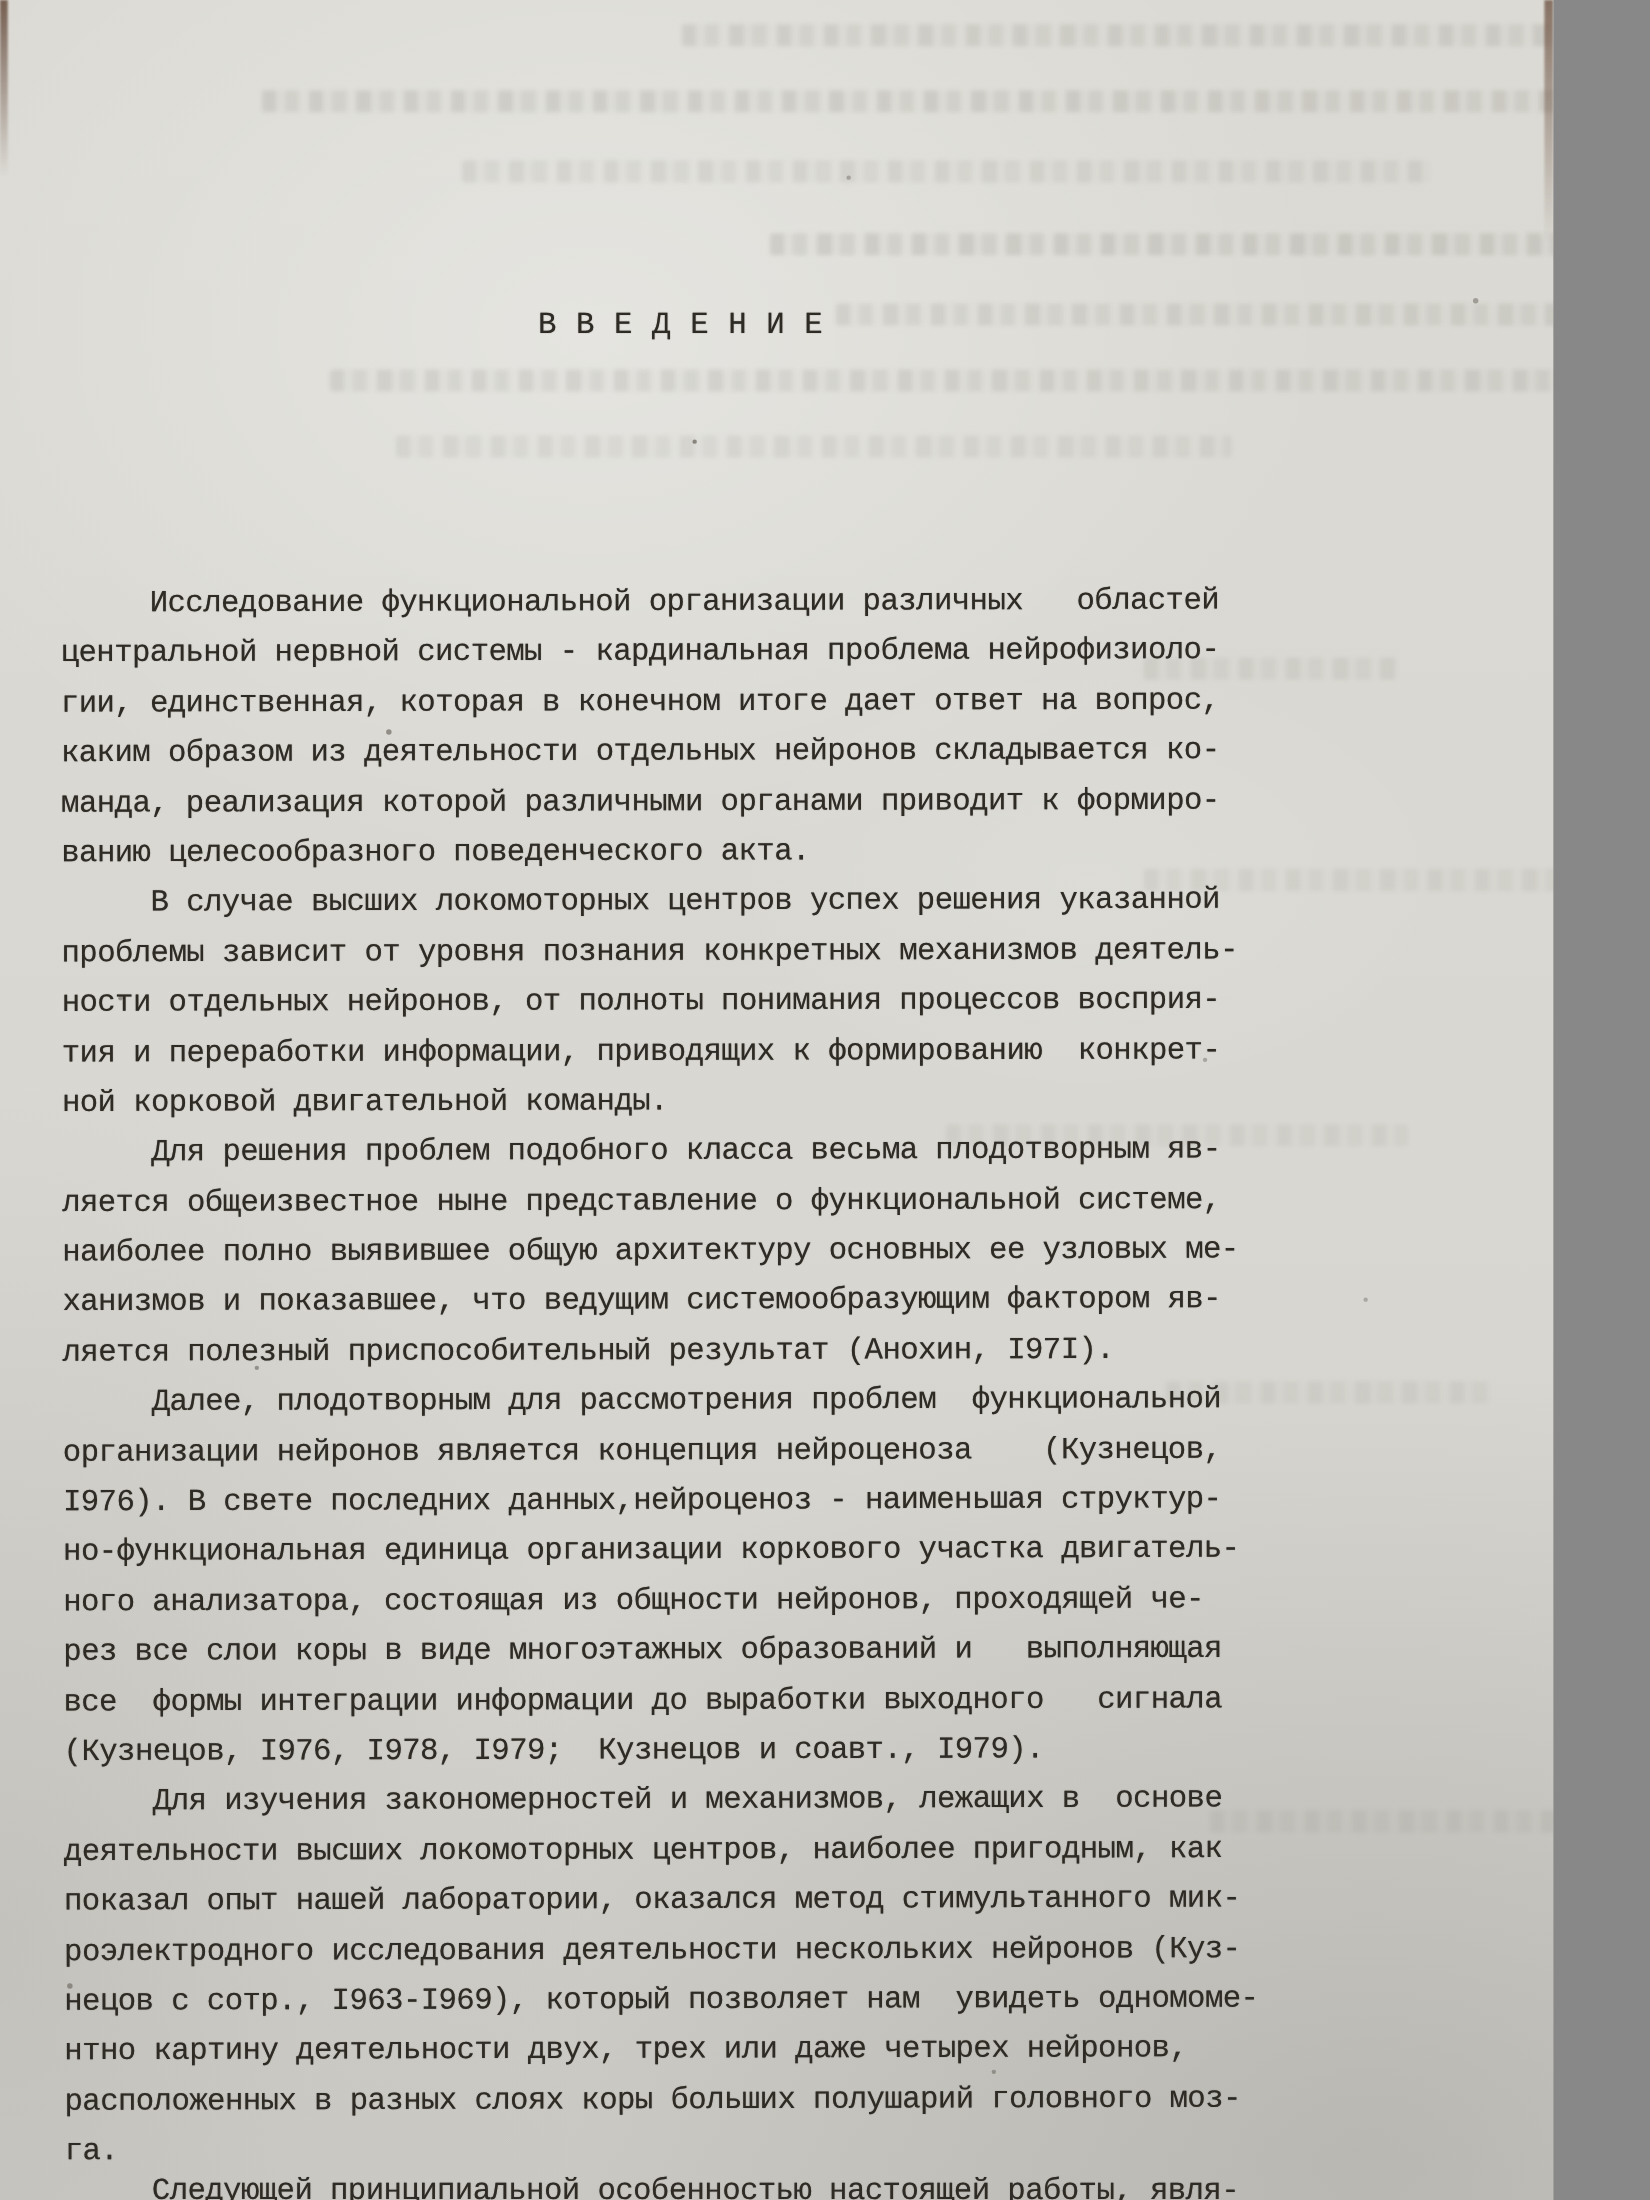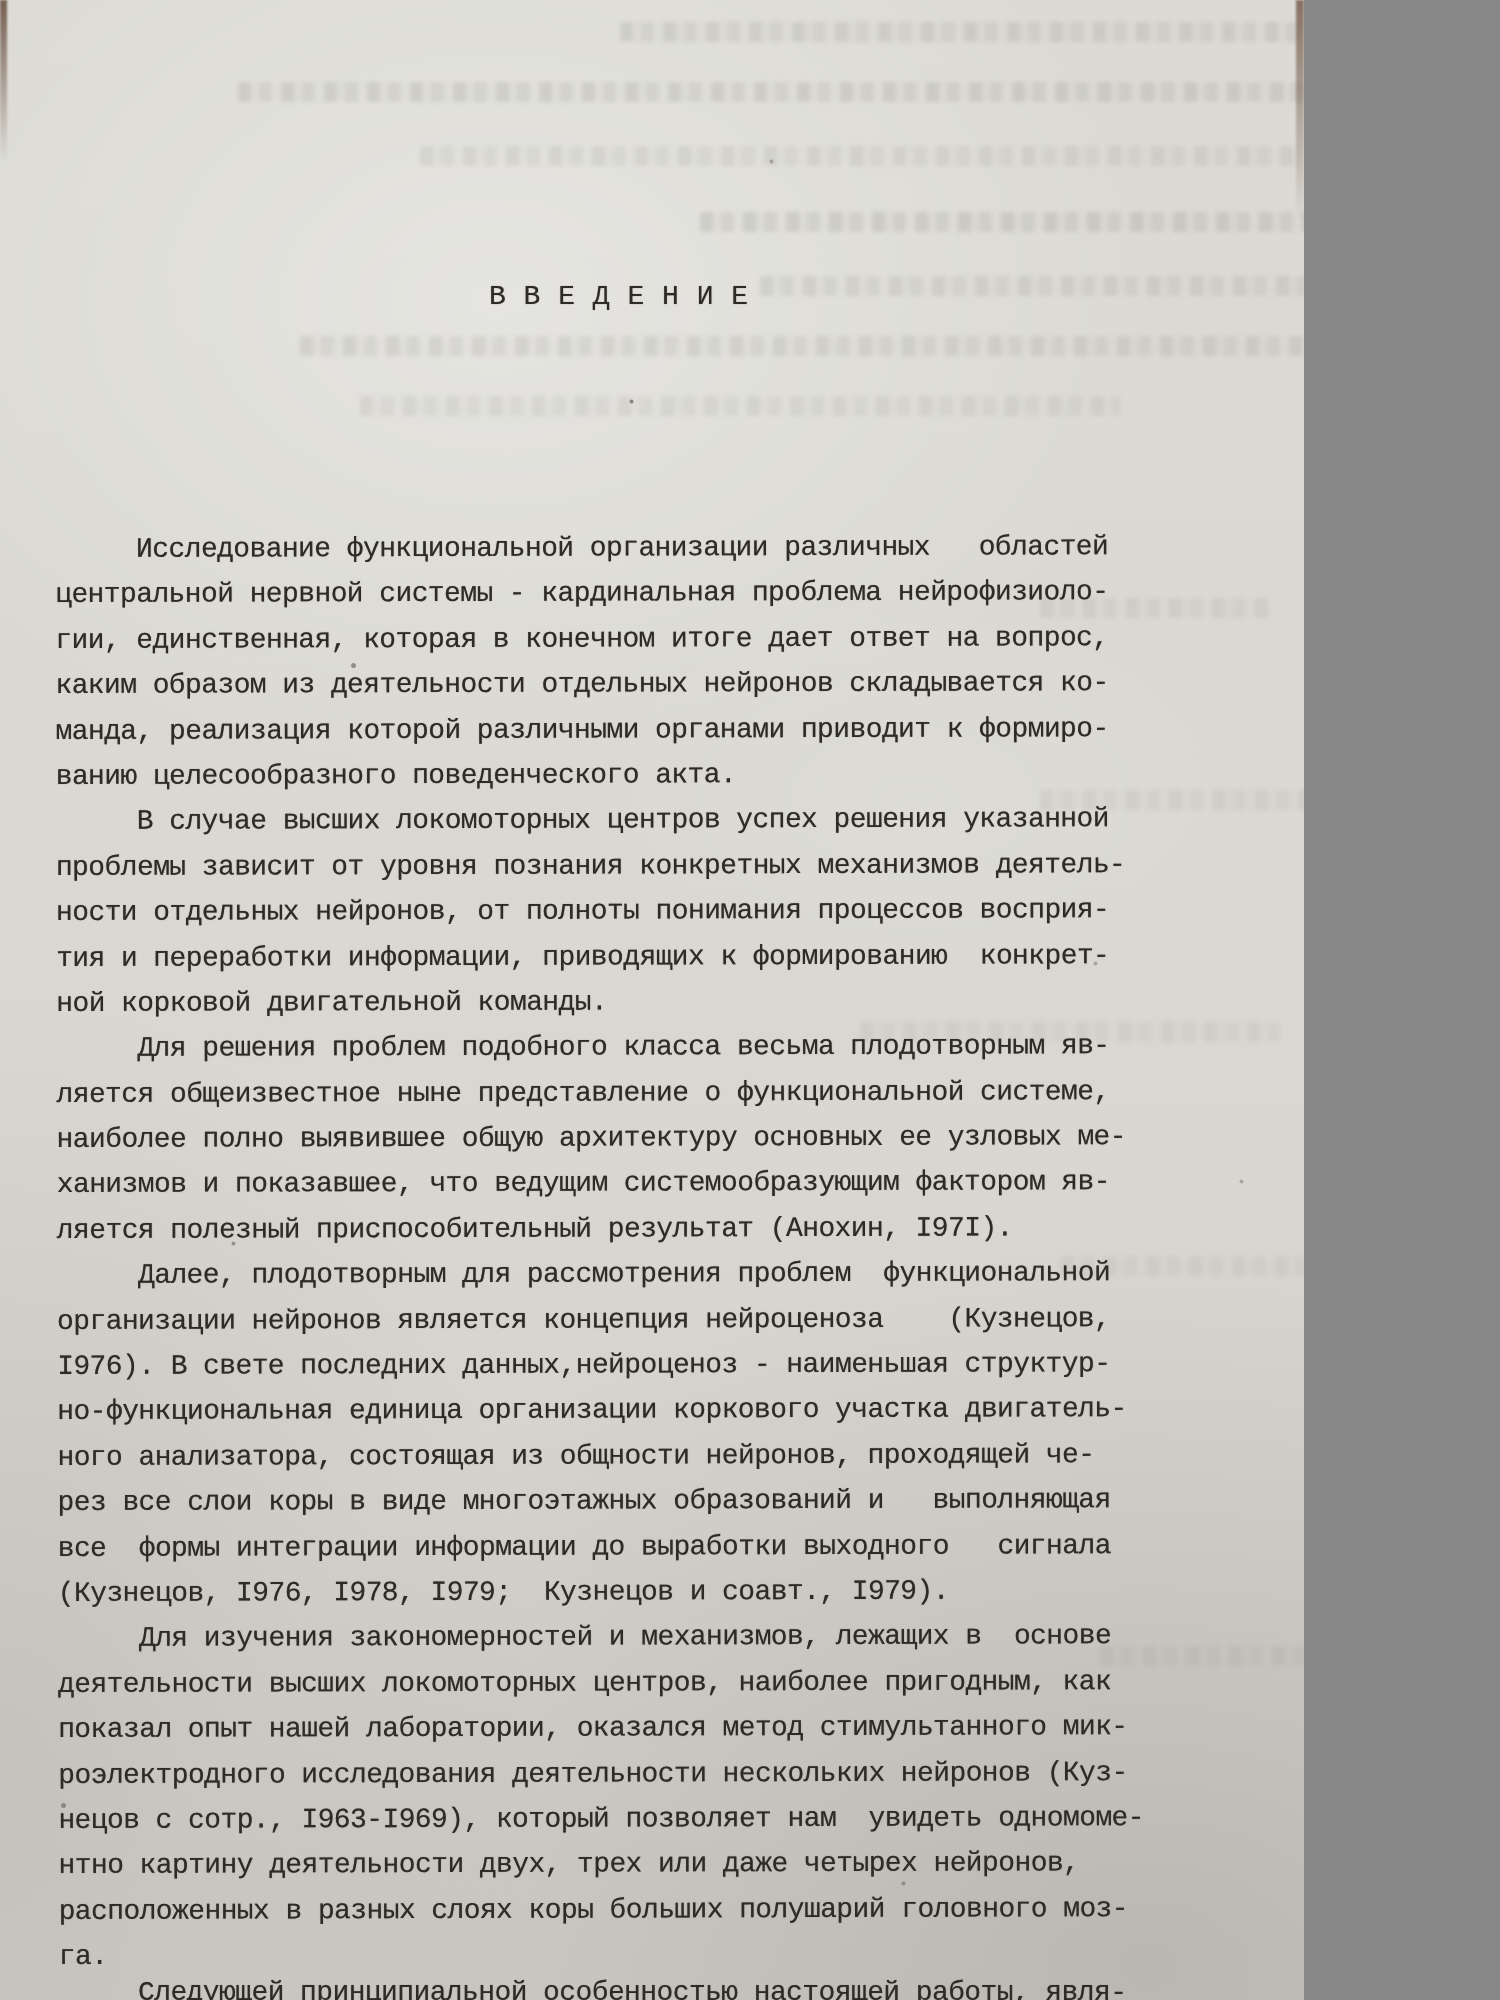--- a/index.html
+++ b/index.html
@@ -1,18 +1,18 @@
 <!DOCTYPE html>
 <html><head>
 <meta charset="utf-8">
 <style>
   html, body { margin: 0; padding: 0; background: #888; }
   .page {
     position: relative;
-    width: 1304px;
+    width: 1412px;
     height: 2000px;
     overflow: hidden;
     background-color: #d8d7d1;
     background-image:
       radial-gradient(ellipse 1100px 800px at 38% 15%, rgba(255,255,255,0.30), transparent 62%),
       radial-gradient(ellipse 1500px 1100px at 88% 98%, rgba(92,92,85,0.20), transparent 65%),
       radial-gradient(ellipse 900px 1300px at 0% 88%, rgba(108,106,98,0.14), transparent 60%),
       radial-gradient(ellipse 500px 300px at 70% 40%, rgba(255,255,255,0.10), transparent 70%),
       linear-gradient(180deg, #dbdad4 0%, #d8d7d1 55%, #cfcec8 100%);
     font-family: "Liberation Mono", "DejaVu Sans Mono", monospace;

